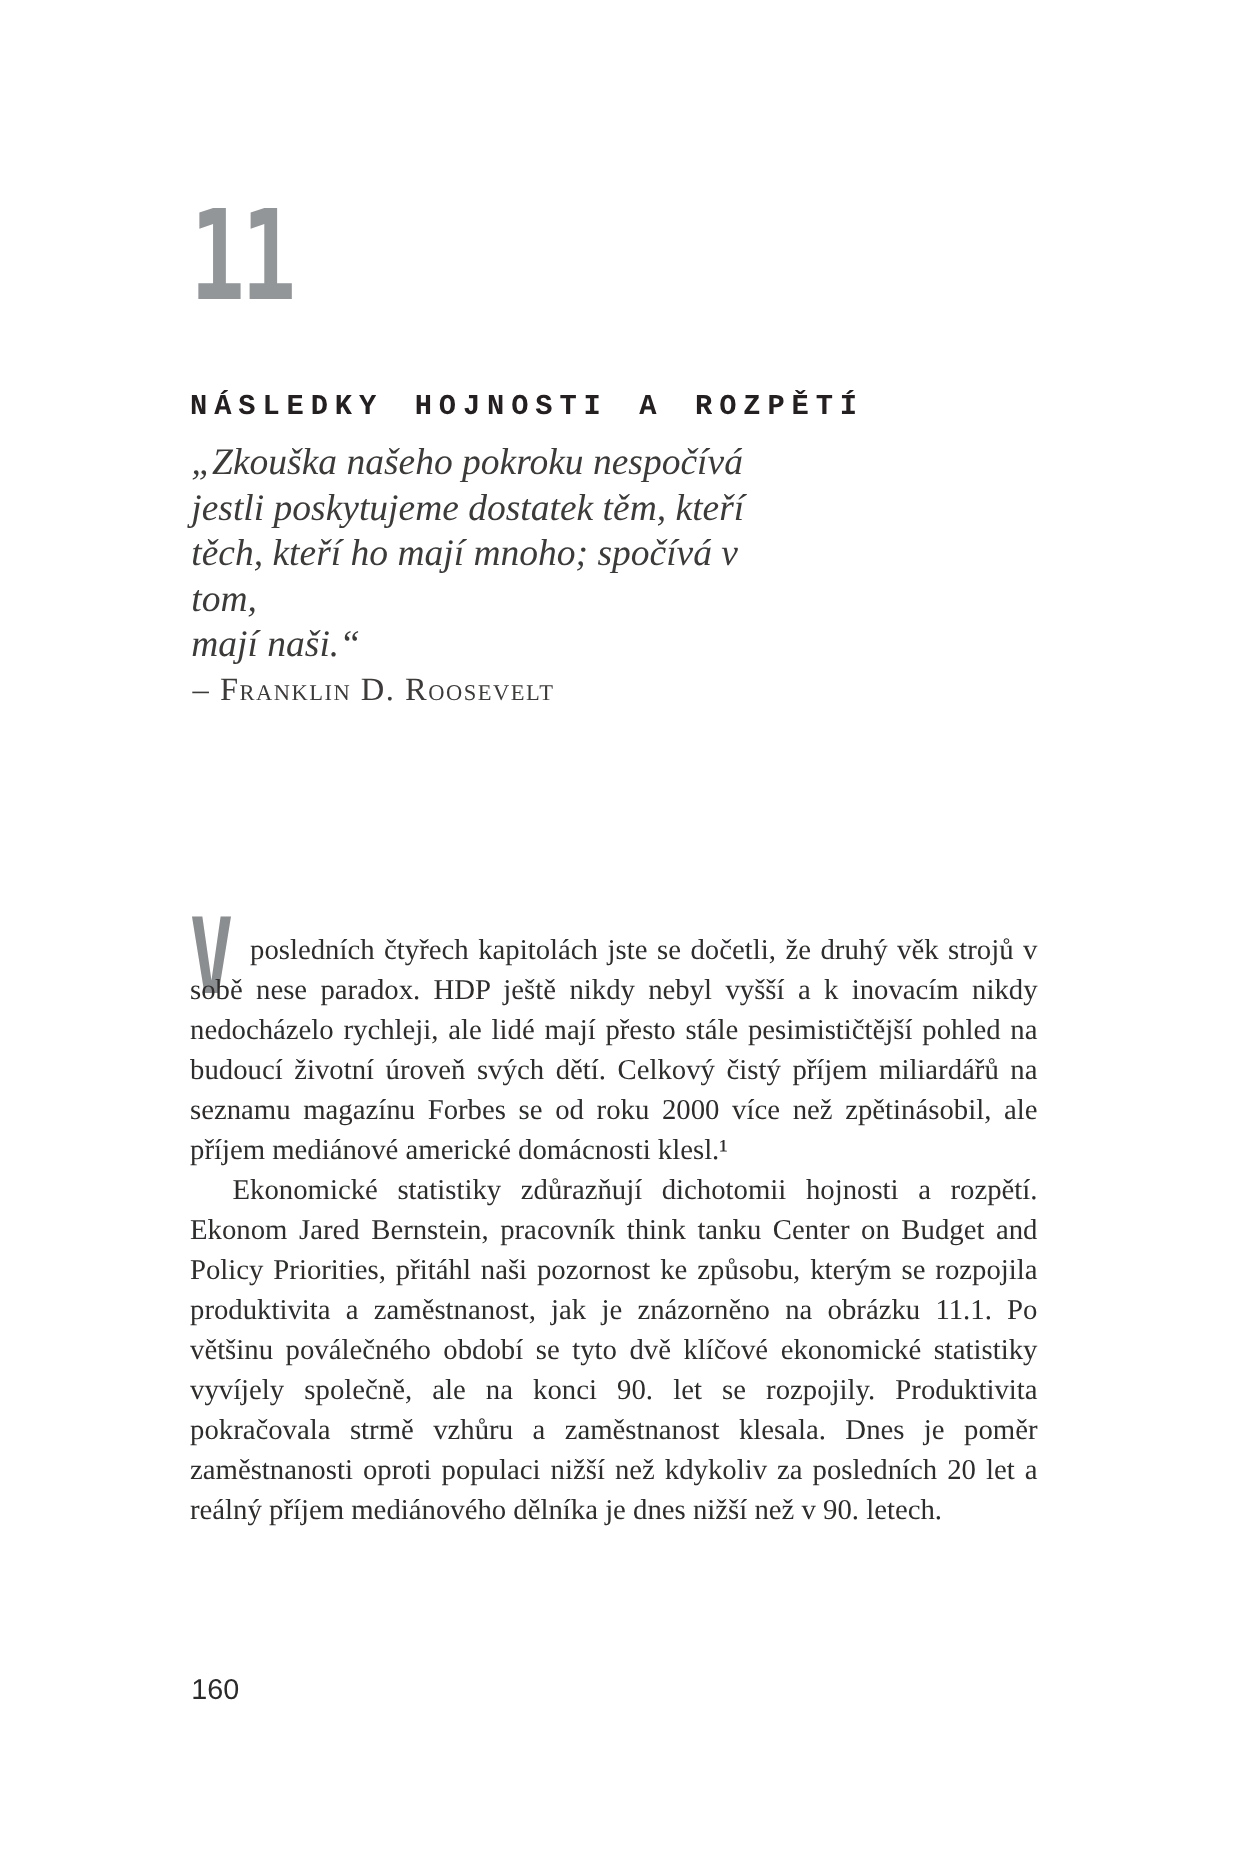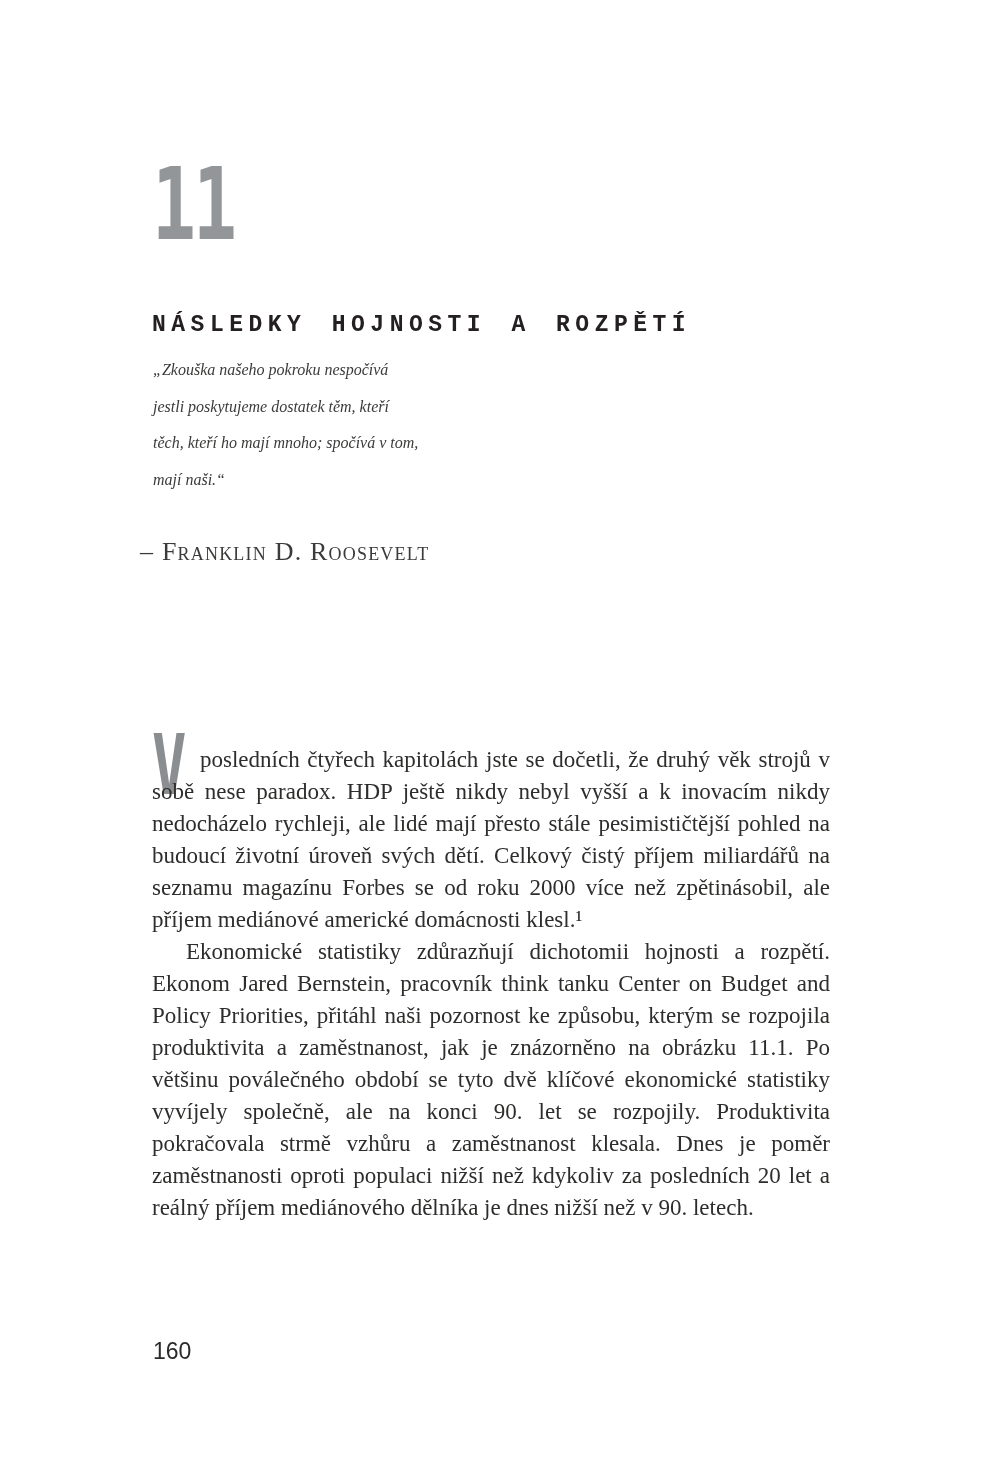--- a/index.html
+++ b/index.html
@@ -47,27 +47,27 @@
     color:var(--title);
     white-space:nowrap;
     margin-top:29px;
   }
   .epigraph{
     position:absolute;
     left:153px;
     top:352px;
     width:480px;
     font-style:italic;
-    font-size:16px;
+    font-size:30px;
     line-height:36.5px;
     color:var(--quote-text);
   }
   .epigraph-attribution{
     position:absolute;
-    left:140px;
+    left:154px;
     top:537px;
     font-size:26px;
     font-variant:small-caps;
     letter-spacing:1.2px;
     color:var(--quote-text);
   }
   .body-text{
     position:absolute;
     left:152px;
     top:744px;

